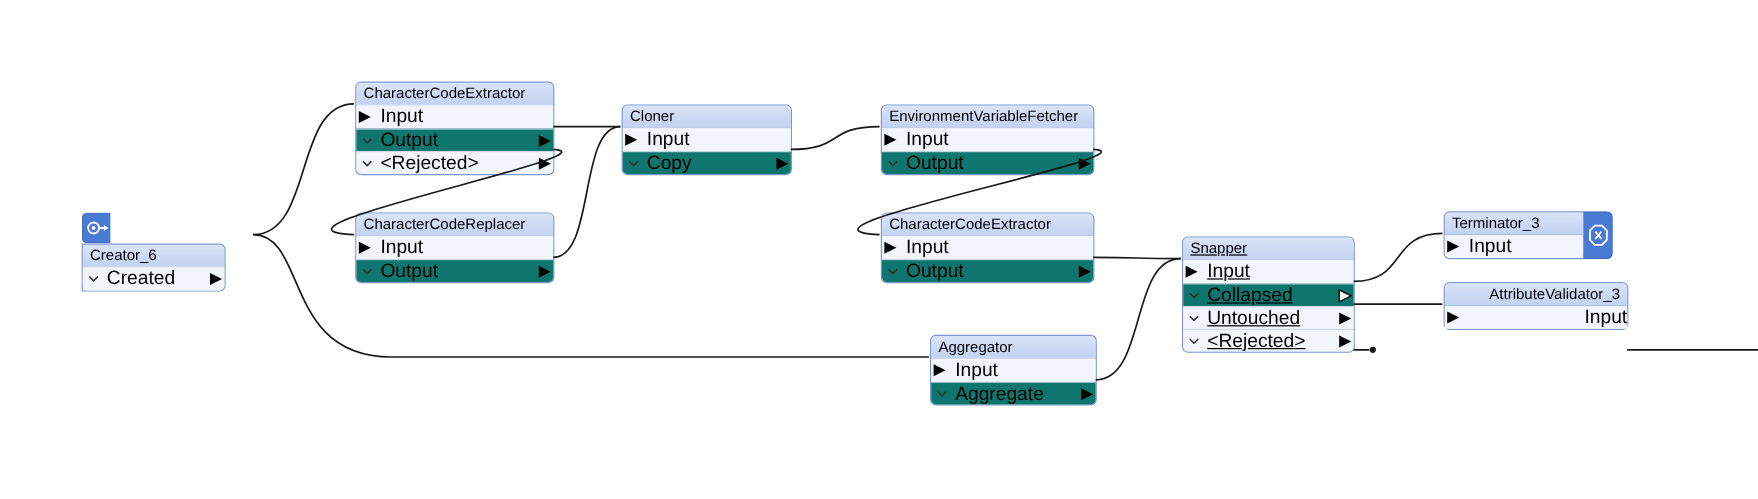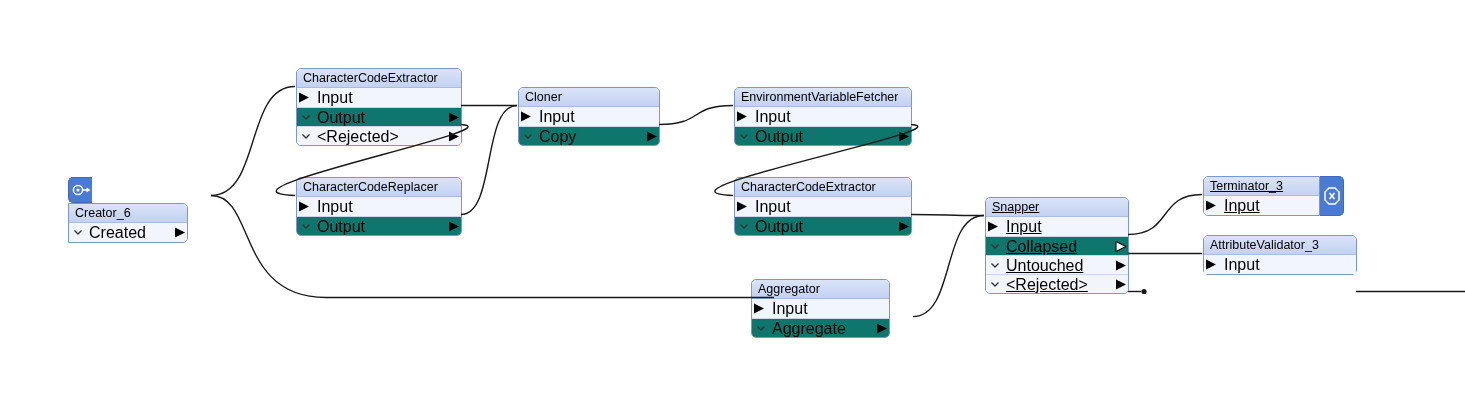--- a/index.html
+++ b/index.html
@@ -140,49 +140,49 @@
             </svg><svg width="12" height="11" class="pglyph pout">
               <polygon points="1,0.5 1,10.5 11,5.5" fill="#000" stroke="#000" stroke-width="0"></polygon>
             </svg><span>Untouched</span></div>
           <div class="node-row row-a last-row"><svg width="10" height="7" class="pchev">
               <polyline points="1.5,1.5 5,5 8.5,1.5" fill="none" stroke="#333" stroke-width="1.3"></polyline>
             </svg><svg width="12" height="11" class="pglyph pout">
               <polygon points="1,0.5 1,10.5 11,5.5" fill="#000" stroke="#000" stroke-width="0"></polygon>
             </svg><span>&lt;Rejected&gt;</span></div>
         </div>
       </div>
-      <div class="node-wrap" style="left: 751px; top: 268px; align-items: center;">
+      <div class="node-wrap" style="left: 775px; top: 268px; align-items: center;">
         <div class="node-main" style="width: 137px;">
           <div class="node-title">Aggregator</div>
           <div class="node-row row-a"><svg width="12" height="11" class="pglyph pin">
               <polygon points="1,0.5 1,10.5 11,5.5" fill="#000" stroke="#000" stroke-width="0"></polygon>
             </svg><span>Input</span></div>
           <div class="node-row row-b last-row"><svg width="10" height="7" class="pchev">
               <polyline points="1.5,1.5 5,5 8.5,1.5" fill="none" stroke="#333" stroke-width="1.3"></polyline>
             </svg><svg width="12" height="11" class="pglyph pout">
               <polygon points="1,0.5 1,10.5 11,5.5" fill="#000" stroke="#000" stroke-width="0"></polygon>
             </svg><span>Aggregate</span></div>
         </div>
       </div>
-      <div class="node-wrap has-icon-right" style="left: 1203px; top: 165px; text-decoration: underline;">
+      <div class="node-wrap has-icon-right" style="left: 1203px; top: 165px;">
         <div class="node-main" style="width: 115px;">
           <div class="node-title">Terminator_3</div>
           <div class="node-row row-a last-row"><svg width="12" height="11" class="pglyph pin">
               <polygon points="1,0.5 1,10.5 11,5.5" fill="#000" stroke="#000" stroke-width="0"></polygon>
             </svg><span>Input</span></div>
         </div>
         <div class="icon-block icon-right">
           <svg width="22" height="24">
             <polygon points="8,4 14,4 18,8 18,16 14,20 8,20 4,16 4,8" fill="none" stroke="#fff" stroke-width="1.5"></polygon>
             <line x1="8.5" y1="9" x2="13.5" y2="15" stroke="#fff" stroke-width="1.5"></line>
             <line x1="13.5" y1="9" x2="8.5" y2="15" stroke="#fff" stroke-width="1.5"></line>
           </svg>
         </div>
       </div>
-      <div class="node-wrap" style="left: 1203px; top: 224px;">
+      <div class="node-wrap" style="left: 1203px; top: 224px; text-align: right;">
         <div class="node-main" style="width: 152px;">
           <div class="node-title">AttributeValidator_3</div>
           <div class="node-row row-a"><svg width="12" height="11" class="pglyph pin">
               <polygon points="1,0.5 1,10.5 11,5.5" fill="#000" stroke="#000" stroke-width="0"></polygon>
             </svg><span>Input</span></div>
         </div>
       </div>
     </div>
   <svg id="wires" width="1465" height="416" xmlns="http://www.w3.org/2000/svg">
       <path d="M211,195.5 C261.4,195.5 244.6,86.5 295,86.5" fill="none" stroke="#191919" stroke-width="1.4"></path>

